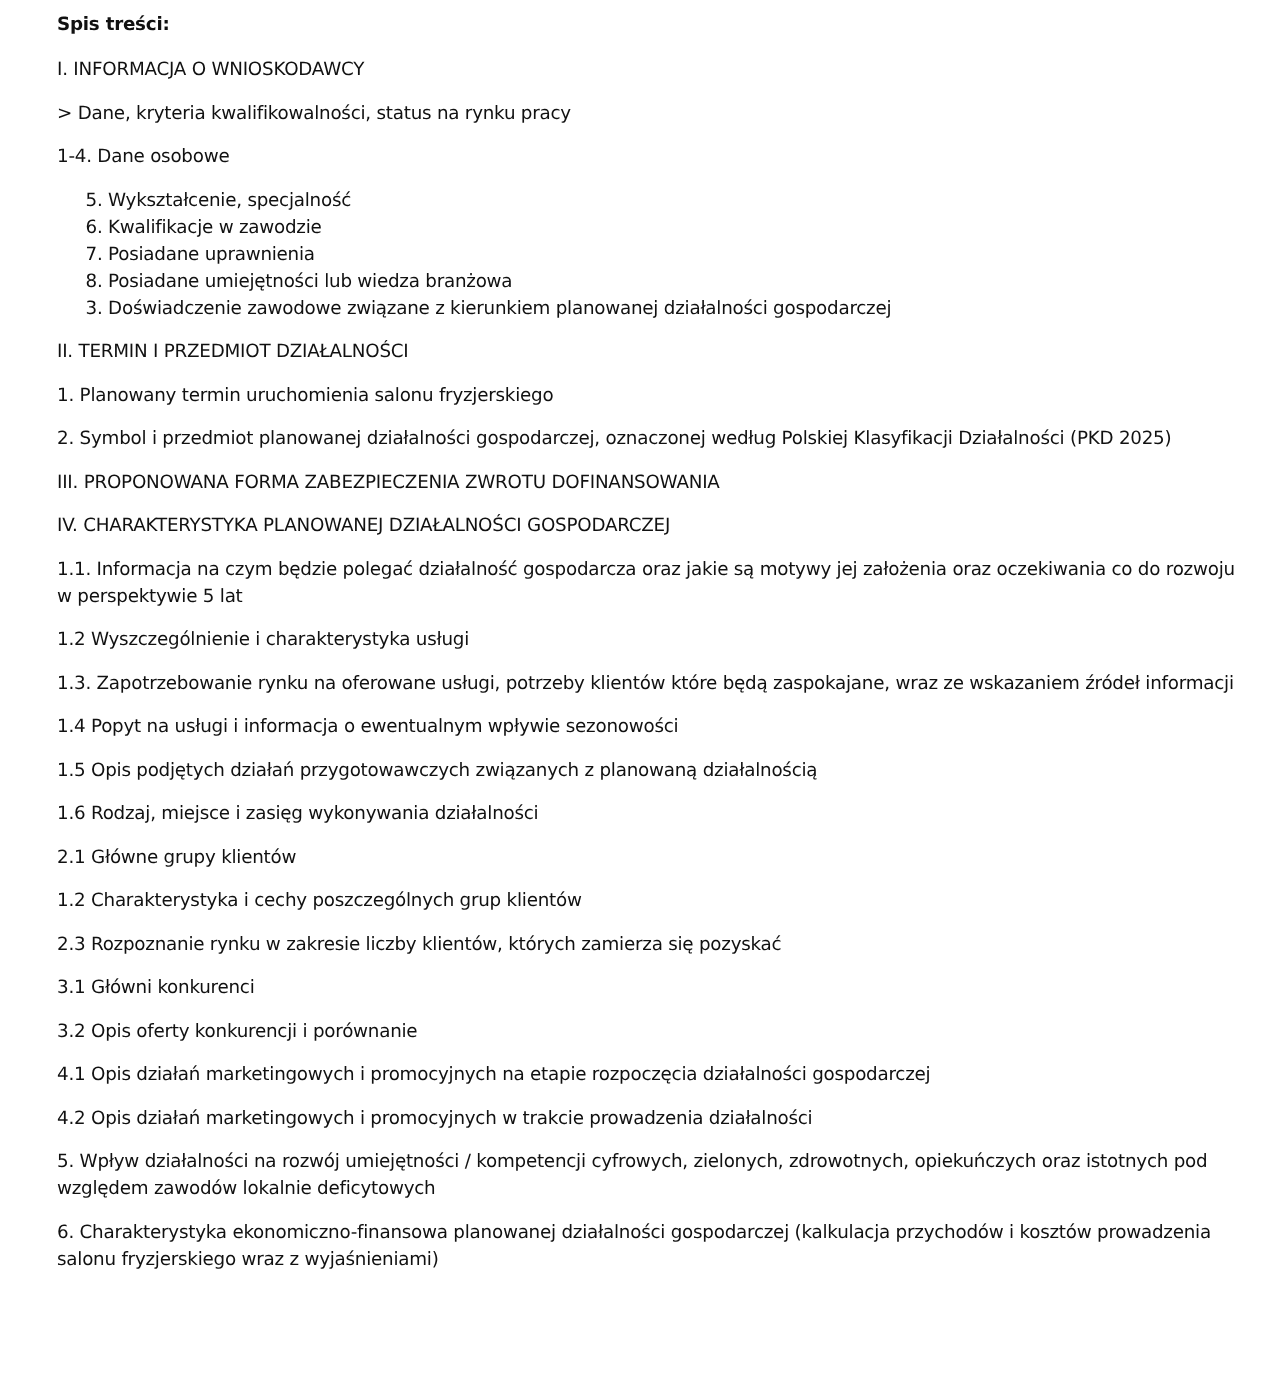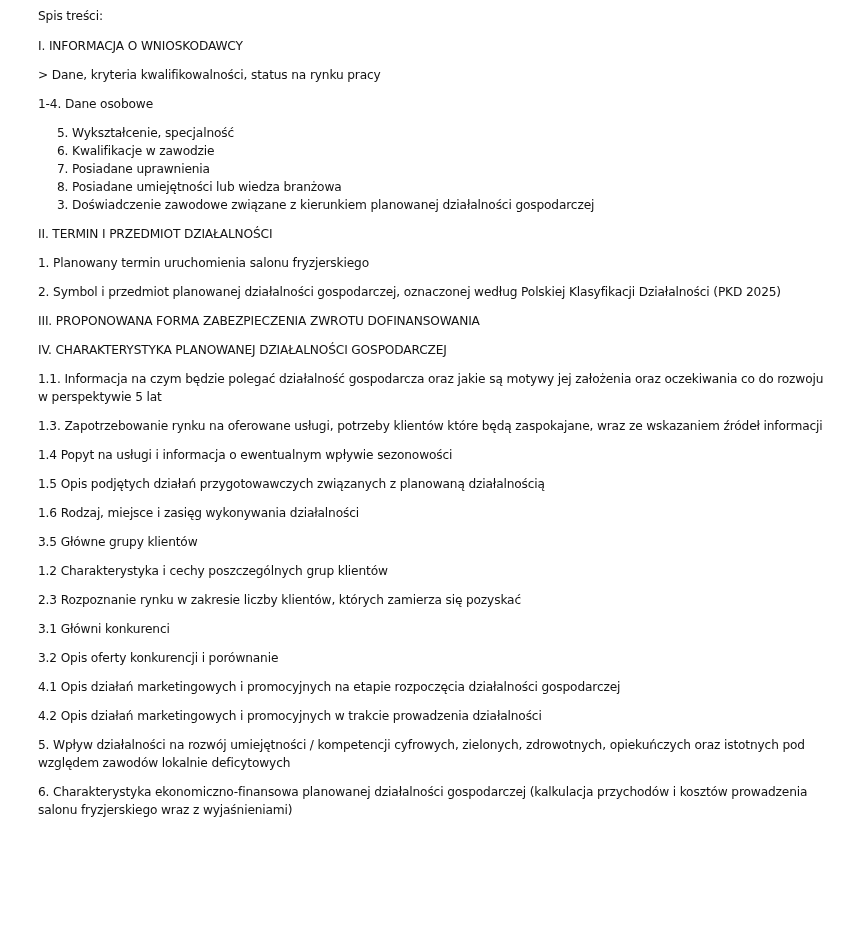--- a/index.html
+++ b/index.html
@@ -16,21 +16,21 @@
       color: #111111;
       letter-spacing: -0.15px;
     }
     .doc {
       position: relative;
       padding: 7px 30px 0 38px;
       box-sizing: border-box;
       width: 858px;
     }
     .toc-title {
-      font-weight: normal;
+      font-weight: bold;
       margin: 0 0 12px 0;
       line-height: 18px;
     }
     .toc-entry {
       margin: 0 0 11px 0;
       line-height: 18px;
     }
     .toc-sublist {
       list-style: none;
       margin: 0 0 11px 0;
@@ -66,25 +66,26 @@
       <li><span class="toc-link">3. Doświadczenie zawodowe związane z kierunkiem planowanej działalności gospodarczej</span></li>
     </ul>
 
   <div id="after">
       <p class="toc-entry"><span class="toc-link">II. TERMIN I PRZEDMIOT DZIAŁALNOŚCI</span></p>
       <p class="toc-entry"><span class="toc-link">1. Planowany termin uruchomienia salonu fryzjerskiego</span></p>
       <p class="toc-entry"><span class="toc-link">2. Symbol i przedmiot planowanej działalności gospodarczej, oznaczonej według Polskiej Klasyfikacji Działalności (PKD 2025)</span></p>
       <p class="toc-entry"><span class="toc-link">III. PROPONOWANA FORMA ZABEZPIECZENIA ZWROTU DOFINANSOWANIA</span></p>
       <p class="toc-entry"><span class="toc-link">IV. CHARAKTERYSTYKA PLANOWANEJ DZIAŁALNOŚCI GOSPODARCZEJ</span></p>
       <p class="toc-entry"><span class="toc-link">1.1. Informacja na czym będzie polegać działalność gospodarcza oraz jakie są motywy jej założenia oraz oczekiwania co do rozwoju w perspektywie 5 lat</span></p>
+      <p class="toc-entry"><span class="toc-link">1.2 Wyszczególnienie i charakterystyka usługi</span></p>
       <p class="toc-entry"><span class="toc-link">1.3. Zapotrzebowanie rynku na oferowane usługi, potrzeby klientów które będą zaspokajane, wraz ze wskazaniem źródeł informacji</span></p>
       <p class="toc-entry"><span class="toc-link">1.4 Popyt na usługi i informacja o ewentualnym wpływie sezonowości</span></p>
       <p class="toc-entry"><span class="toc-link">1.5 Opis podjętych działań przygotowawczych związanych z planowaną działalnością</span></p>
       <p class="toc-entry"><span class="toc-link">1.6 Rodzaj, miejsce i zasięg wykonywania działalności</span></p>
-      <p class="toc-entry"><span class="toc-link">3.5 Główne grupy klientów</span></p>
+      <p class="toc-entry"><span class="toc-link">2.1 Główne grupy klientów</span></p>
       <p class="toc-entry"><span class="toc-link">1.2 Charakterystyka i cechy poszczególnych grup klientów</span></p>
       <p class="toc-entry"><span class="toc-link">2.3 Rozpoznanie rynku w zakresie liczby klientów, których zamierza się pozyskać</span></p>
       <p class="toc-entry"><span class="toc-link">3.1 Główni konkurenci</span></p>
       <p class="toc-entry"><span class="toc-link">3.2 Opis oferty konkurencji i porównanie</span></p>
       <p class="toc-entry"><span class="toc-link">4.1 Opis działań marketingowych i promocyjnych na etapie rozpoczęcia działalności gospodarczej</span></p>
       <p class="toc-entry"><span class="toc-link">4.2 Opis działań marketingowych i promocyjnych w trakcie prowadzenia działalności</span></p>
       <p class="toc-entry"><span class="toc-link">5. Wpływ działalności na rozwój umiejętności / kompetencji cyfrowych, zielonych, zdrowotnych, opiekuńczych oraz istotnych pod względem zawodów lokalnie deficytowych</span></p>
       <p class="toc-entry"><span class="toc-link">6. Charakterystyka ekonomiczno-finansowa planowanej działalności gospodarczej (kalkulacja przychodów i kosztów prowadzenia salonu fryzjerskiego wraz z wyjaśnieniami)</span></p>
     </div>
 </div>

